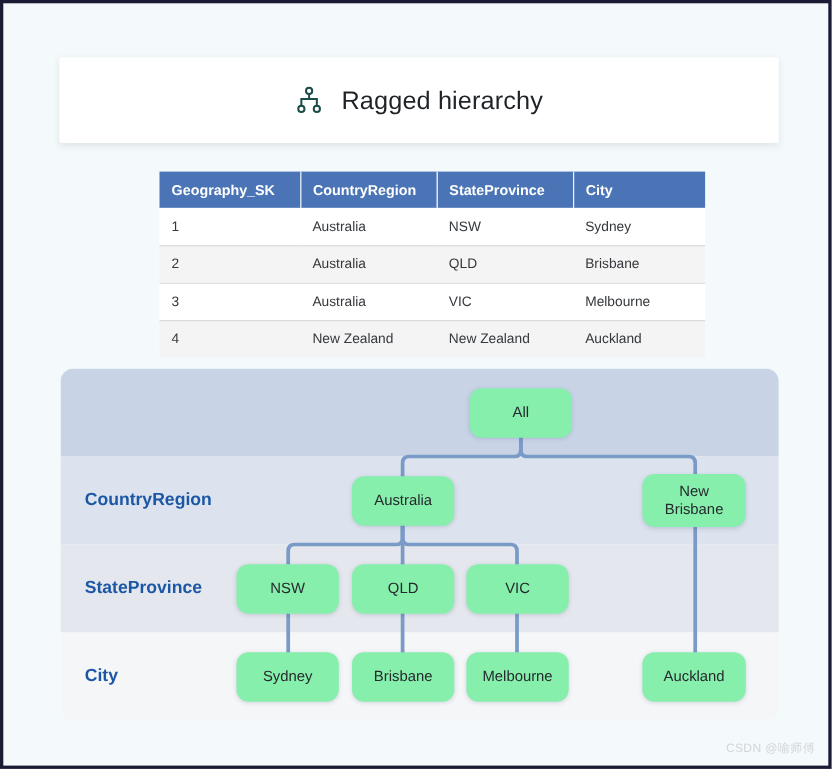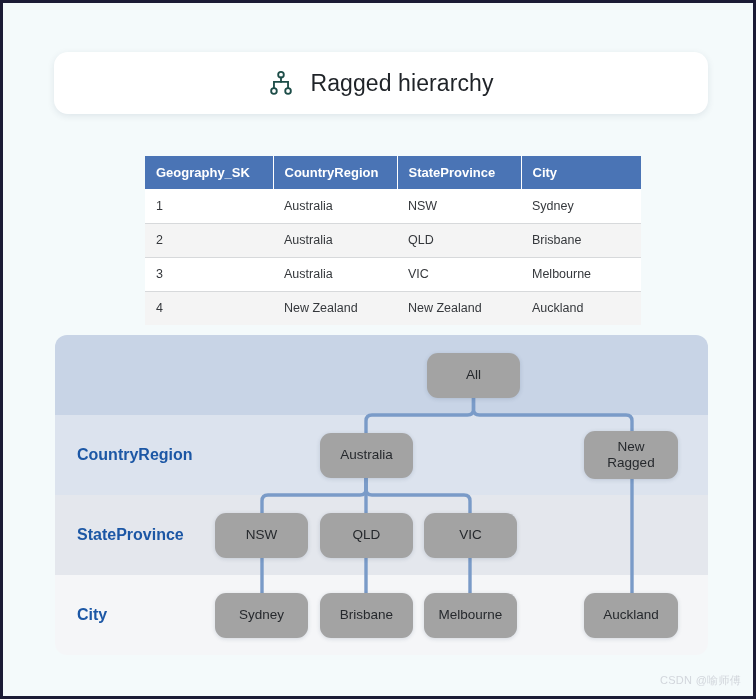--- a/index.html
+++ b/index.html
@@ -21,23 +21,23 @@
     width: 100%;
     height: 100%;
   }
 
   
   .title-card {
     position: absolute;
     left: 51px;
     top: 49px;
     width: 654px;
-    height: 62px;
+    height: 78px;
     background: #ffffff;
-    border-radius: 14px;
+    border-radius: 2px;
     box-shadow: 0 2px 7px rgba(30, 50, 80, 0.10);
     display: flex;
     align-items: center;
     justify-content: center;
     box-sizing: border-box;
   }
   .title-inner {
     display: flex;
     align-items: center;
     gap: 16px;
@@ -134,21 +134,21 @@
     left: 0;
     top: 0;
     width: 653px;
     height: 320px;
     pointer-events: none;
   }
 
   
   .node {
     position: absolute;
-    background: #a3a3a3;
+    background: #86efac;
     border-radius: 11px;
     box-shadow: 0 1px 4px rgba(40, 60, 95, 0.16);
     display: flex;
     align-items: center;
     justify-content: center;
     text-align: center;
     font-size: 13.5px;
     color: #26292d;
     box-sizing: border-box;
     line-height: 1.22;
@@ -259,21 +259,21 @@
 
         <path d="M577 144 V258"></path>
       </g>
     </svg>
 
     <div class="node" style="left:372px; top:18px; width:93px; height:45px;">All</div>
 
     <div class="node" style="left:265px; top:98px; width:93px; height:45px;">Australia</div>
 
     <div class="node" style="left:529px; top:96px; width:94px; height:48px; white-space:pre-line;">New
-Ragged</div>
+Brisbane</div>
 
     <div class="node" style="left:160px; top:178px; width:93px; height:45px;">NSW</div>
     <div class="node" style="left:265px; top:178px; width:93px; height:45px;">QLD</div>
     <div class="node" style="left:369px; top:178px; width:93px; height:45px;">VIC</div>
 
     <div class="node" style="left:160px; top:258px; width:93px; height:45px;">Sydney</div>
     <div class="node" style="left:265px; top:258px; width:93px; height:45px;">Brisbane</div>
     <div class="node" style="left:369px; top:258px; width:93px; height:45px;">Melbourne</div>
     <div class="node" style="left:529px; top:258px; width:94px; height:45px;">Auckland</div>
   </div>

